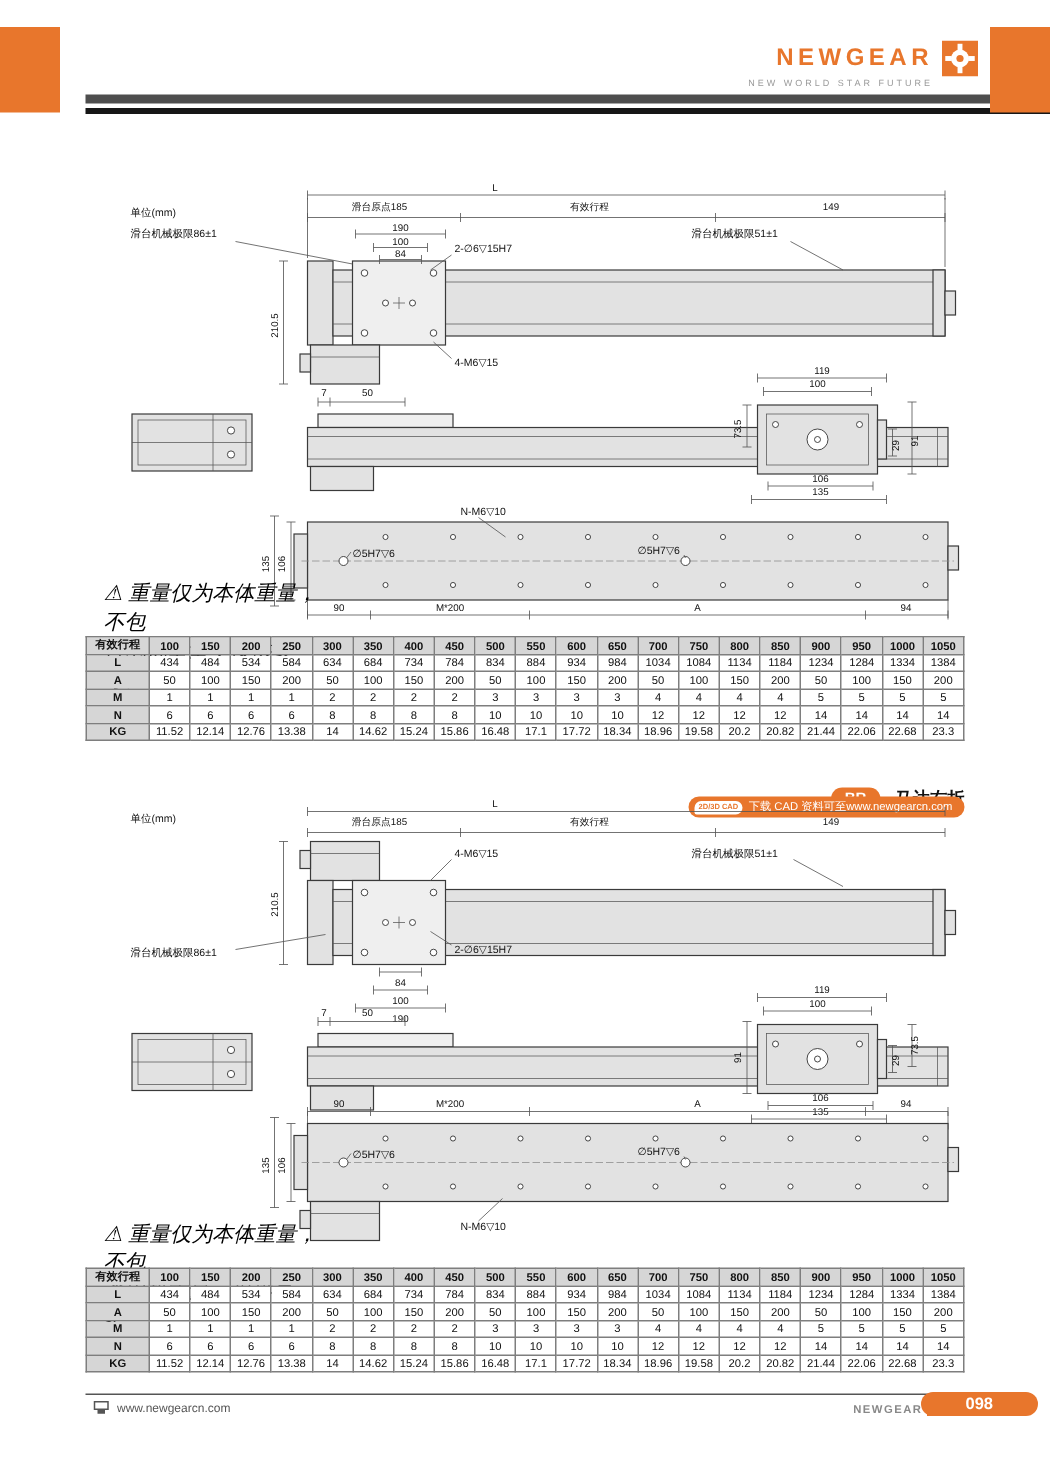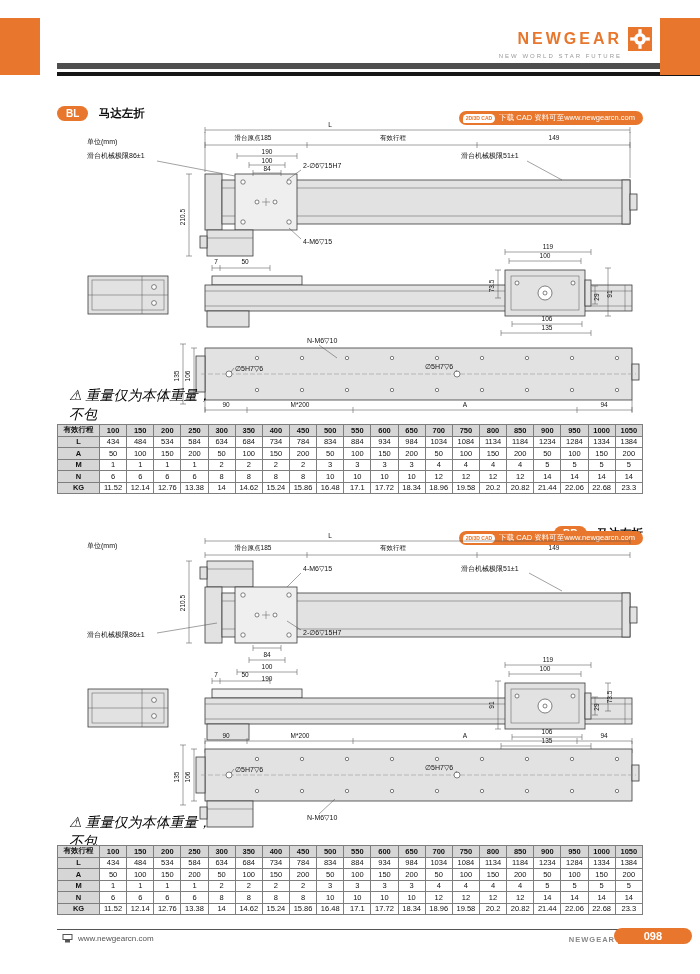--- a/index.html
+++ b/index.html
@@ -87,28 +87,20 @@
             </g>
             <circle cx="11" cy="11" r="2.2" fill="#e8762c"></circle>
           </svg>
       </span>
     </div>
     <div class="tagline">NEW WORLD STAR FUTURE</div>
   </div>
   <div class="bar1"></div>
   <div class="bar2"></div>
 
-  <div class="sec-head" id="bl-head">
-    <span class="pill">BL</span>
-    <span class="sec-title">马达左折</span>
-    <span class="cad-badge">
-      <span class="cad-cloud">2D/3D CAD</span>
-      <span>下载 CAD 资料可至www.newgearcn.com</span>
-    </span>
-  </div>
 
   <div class="draw" id="bl-draw">
     <svg width="586" height="302" viewBox="0 0 586 302">
 
       <g>
         <rect class="part" x="148" y="56" width="17" height="56"></rect>
         <rect class="part" x="165" y="62" width="408" height="44"></rect>
         <path class="thin" d="M165 70H573 M165 98H573"></path>
         <rect class="part2" x="178" y="56" width="62" height="56"></rect>
         <circle class="hole" cx="186" cy="64" r="2.2"></circle>

